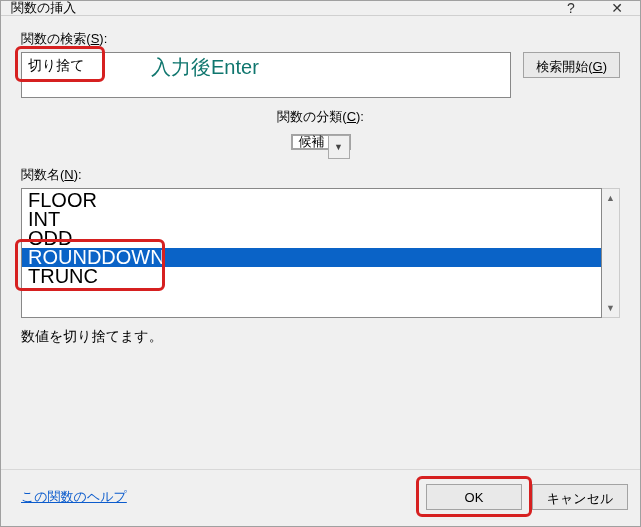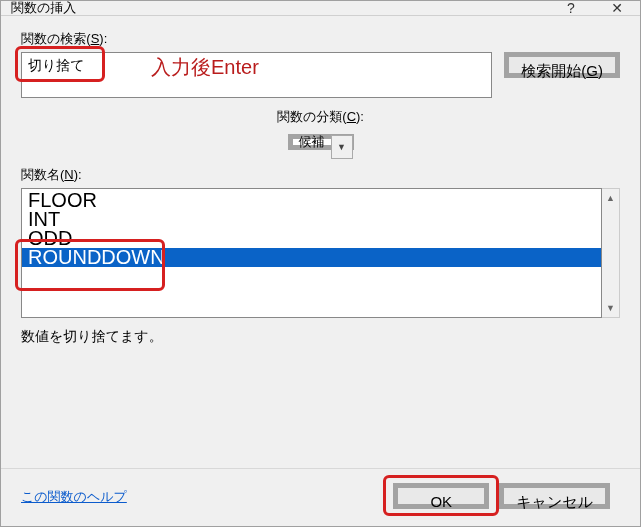--- a/index.html
+++ b/index.html
@@ -77,50 +77,50 @@
       width: 90px;
       height: 36px;
       border: 3px solid #d62020;
       border-radius: 6px;
       pointer-events: none;
     }
     .annotation {
       position: absolute;
       left: 130px;
       top: 2px;
-      color: #b91c1c;
+      color: #0f766e;
       font-size: 20px;
       font-weight: 500;
       pointer-events: none;
     }
     .btn {
       background: #e9e9e9;
-      border: 5px solid #a3a3a3;
+      border: 1px solid #a3a3a3;
       padding: 5px 12px;
-      font-size: 15px;
+      font-size: 13px;
       font-family: inherit;
       height: 26px;
       min-width: 94px;
       cursor: pointer;
     }
     .row-category {
       display: flex;
       align-items: center;
       gap: 8px;
       margin-bottom: 16px;
       flex-direction: column;
     }
     .select-wrap {
       flex: 1;
       position: relative;
     }
     .select {
       width: 100%;
       height: 16px;
-      border: 5px solid #a3a3a3;
+      border: 2px solid #a3a3a3;
       background: #fff;
       padding: 2px 24px 2px 6px;
       font-size: 13px;
       display: flex;
       align-items: center;
     }
     .select-arrow {
       position: absolute;
       right: 1px;
       top: 1px;
@@ -186,21 +186,21 @@
       border: 3px solid #d62020;
       border-radius: 6px;
       pointer-events: none;
     }
     .desc-line {
       font-size: 14px;
       margin-bottom: 2px;
     }
     .footer {
       border-top: 1px solid #d8d8d8;
-      padding: 14px 30px 16px 20px;
+      padding: 14px 12px 16px 20px;
       display: flex;
       align-items: center;
       gap: 10px;
     }
     .help-link {
       color: #0b5bcc;
       text-decoration: underline;
       flex: 1;
       font-size: 13px;
     }
@@ -263,20 +263,21 @@
     <div class="label">
       <span>関数名(</span><u>N</u><span>):</span>
     </div>
 
     <div class="listbox-wrap">
       <div class="listbox" id="listbox">
           <div class="listitem">FLOOR</div>
           <div class="listitem">INT</div>
           <div class="listitem">ODD</div>
           <div class="listitem selected">ROUNDDOWN</div>
+          <div class="listitem">TRUNC</div>
         </div>
       <div class="scrollbar">
         <div class="scroll-btn">▲</div>
         <div class="scroll-btn">▼</div>
       </div>
       <div class="red-box-list"></div>
     </div>
 
     <div class="desc-line">数値を切り捨てます。</div>
 

